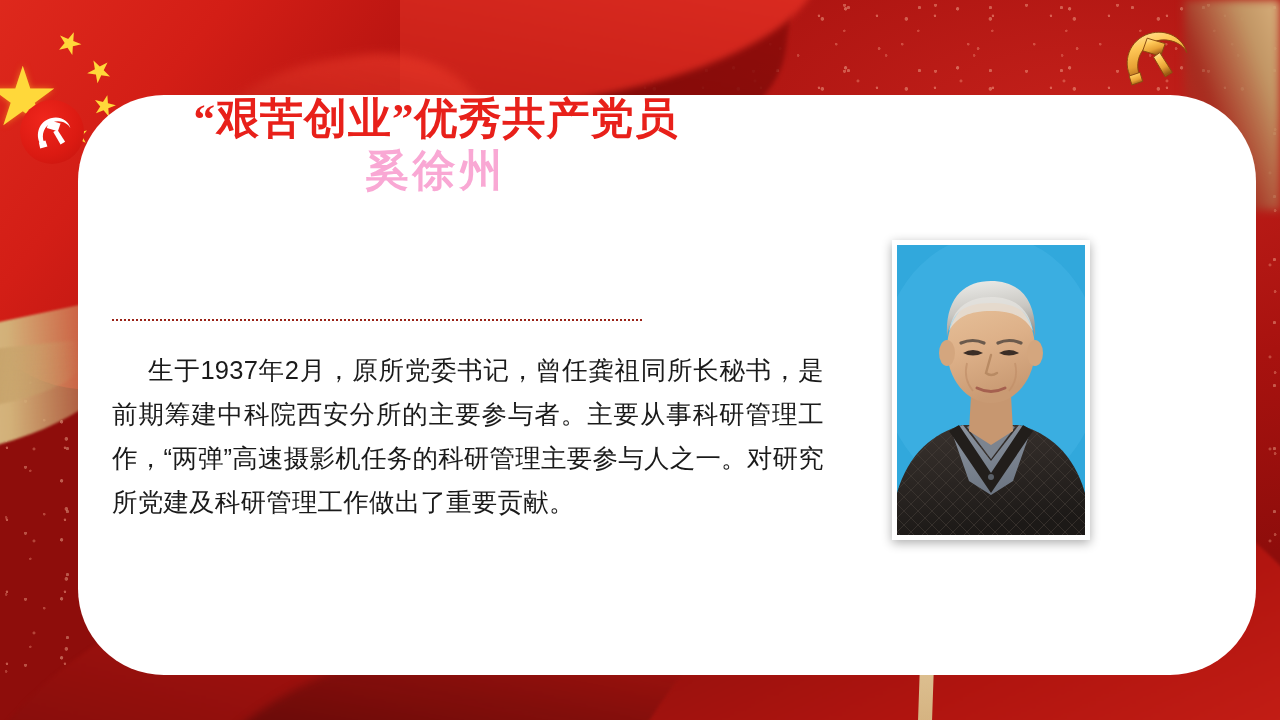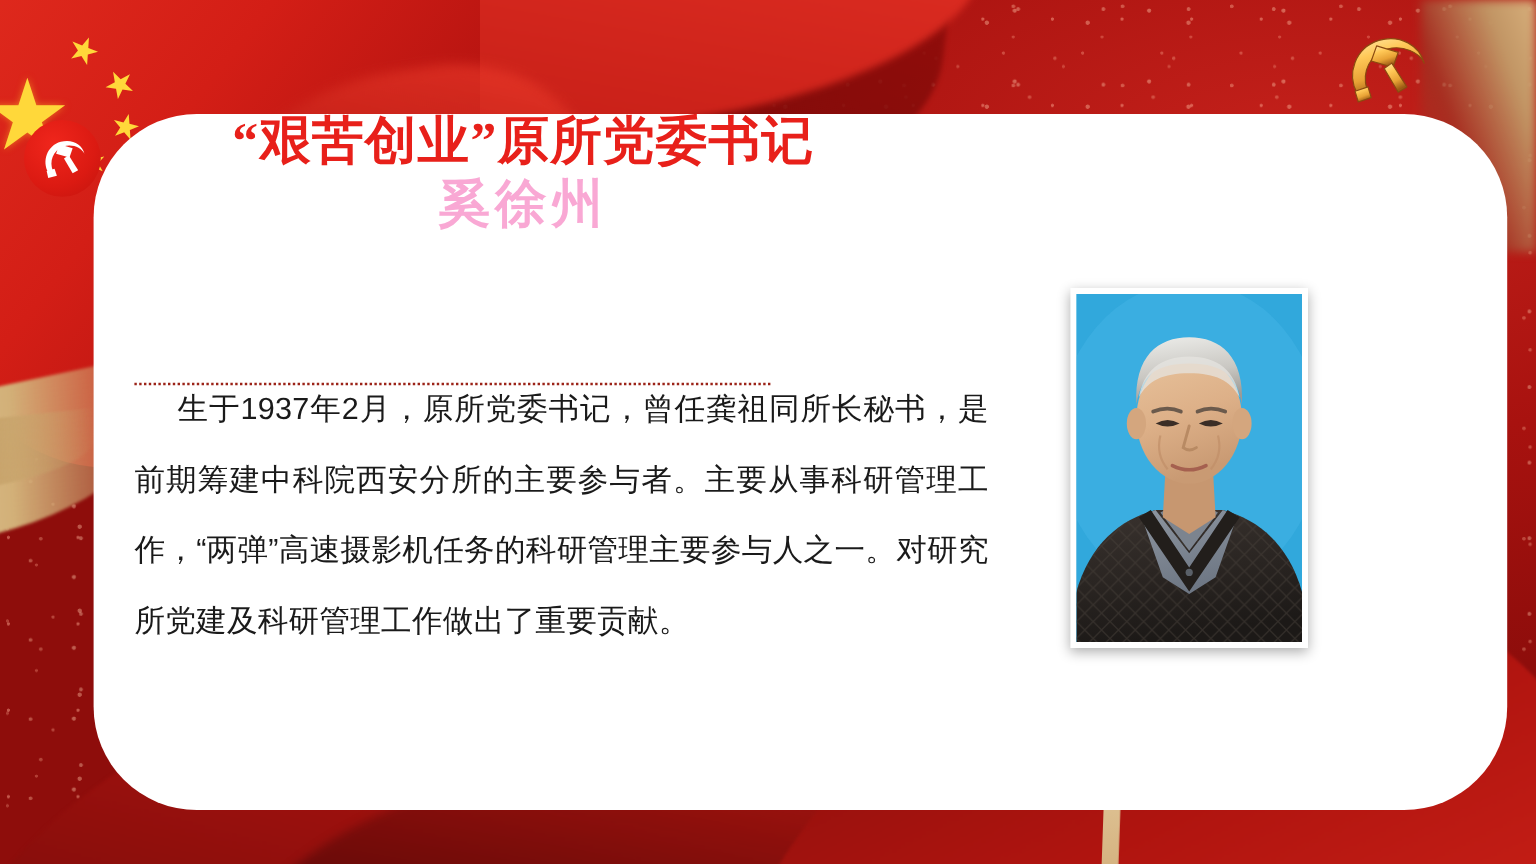--- a/index.html
+++ b/index.html
@@ -209,24 +209,24 @@
   .divider {
     position: absolute;
     left: 112px; top: 319px;
     width: 530px; height: 0;
     border-top: 2px dotted #9B2318;
   }
 
   
   .body-text {
     position: absolute;
-    left: 112px; top: 312px;
+    left: 112px; top: 348px;
     width: 712px;
     font-size: 25.5px;
-    line-height: 59px;
+    line-height: 44px;
     color: #1A1A1A;
     text-align: justify;
     text-indent: 36px;
     letter-spacing: .2px;
   }
 
   
   .portrait {
     position: absolute;
     left: 892px; top: 240px;
@@ -308,21 +308,21 @@
                      C20 22 15 36 20 48 Z"></path>
             <path d="M12 48 L22 45 L25 54 L14 57 Z"></path>
 
             <path d="M28 14 L45 19 L41 31 L24 26 Z"></path>
             <path d="M40 28 L52 47 L45 51 L34 32 Z"></path>
           </g>
         </svg>
       </div>
 
       <div class="title-block">
-        <div class="title-line1">“艰苦创业”原所党委书记</div>
+        <div class="title-line1">“艰苦创业”优秀共产党员</div>
         <div class="title-line2">奚徐州</div>
       </div>
 
     </div>
   </div>
 
   <div class="divider"></div>
 
   <div class="body-text">生于1937年2月，原所党委书记，曾任龚祖同所长秘书，是前期筹建中科院西安分所的主要参与者。主要从事科研管理工作，“两弹”高速摄影机任务的科研管理主要参与人之一。对研究所党建及科研管理工作做出了重要贡献。</div>
 

